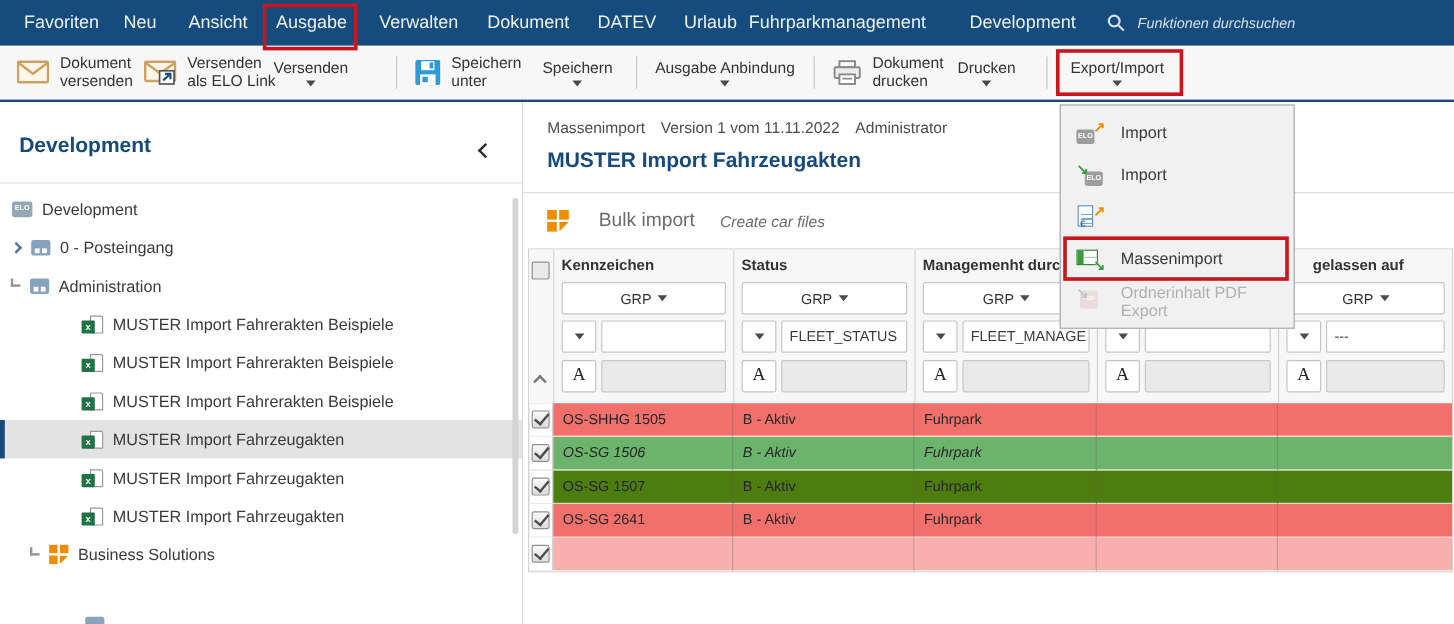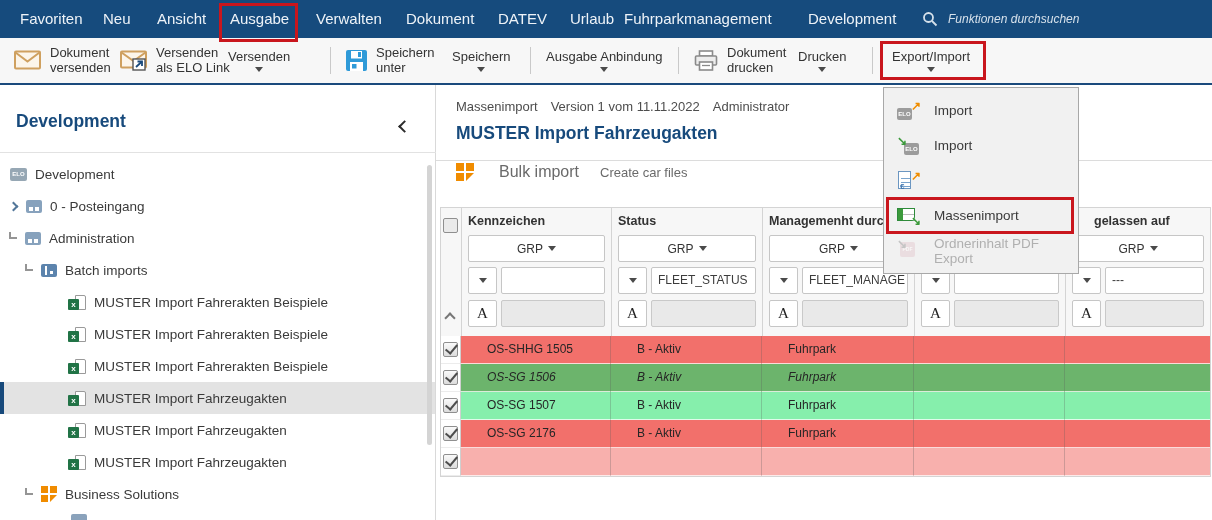--- a/index.html
+++ b/index.html
@@ -52,23 +52,23 @@
   .i-bs .tl { left:0; top:0; } .i-bs .tr { right:0; top:0; } .i-bs .bl { left:0; bottom:0; }
   .i-bs .br { right:0; bottom:0; background:#f08c00; clip-path:polygon(0 0, 100% 0, 0 100%); }
   .sb-scroll { position:absolute; left:427px; top:80px; width:5px; height:280px; background:#d4d4d4; border-radius:3px; }
   .partial-icon { position:absolute; left:71px; top:429px; width:16px; height:12px; background:#8aa2bb; border-radius:2px; }
 
   
   .main { position:absolute; left:436px; top:85px; width:776px; height:435px; background:#fff; }
   .meta { position:absolute; left:20px; top:14px; font-size:13px; color:#4d4d4d; display:flex; gap:13px; }
   .doc-title { position:absolute; left:20px; top:38px; font-size:17.5px; font-weight:bold; color:#174a7c; }
   .m-divider { position:absolute; left:0; top:75px; width:776px; height:1px; background:#dcdcdc; }
-  .views { position:absolute; left:20px; top:76px; height:22px; display:flex; align-items:center; }
+  .views { position:absolute; left:20px; top:88px; height:22px; display:flex; align-items:center; }
   .view-main { margin-left:17px; font-size:16px; color:#6a6a6a; }
-  .view-sec { margin-left:21px; font-size:13px; color:#6a6a6a; }
+  .view-sec { margin-left:21px; font-size:13px; color:#6a6a6a;font-style:italic; }
 
   
   .gtable { position:absolute; left:4px; top:122px; width:771px; border:1px solid #d4d4d4; }
   .ghead { display:grid; grid-template-columns:20px 150px 151px 152px 151px 145px; height:128px; background:#f7f7f7; }
   .hcell { border-left:1px solid #d4d4d4; overflow:hidden; position:relative; }
   .hcell:first-child { border-left:none; }
   .hname { margin:6px 2px 0 6px; height:17px; font-size:12.5px; font-weight:bold; color:#333; white-space:nowrap; overflow:hidden; }
   .hname.offset { padding-left:22px; }
   .grp { margin:4px 6px 0; height:27px; background:#fff; border:1px solid #c6c6c6; border-radius:2px;
          display:flex; align-items:center; justify-content:center; gap:5px; font-size:12px; color:#333; width:calc(100% - 12px); cursor:pointer; }
@@ -81,21 +81,21 @@
   .gbox { flex:1; background:#e9e9e9; border:1px solid #c9c9c9; border-radius:2px; }
   .hctrl .cb { position:absolute; left:2px; top:10px; }
   .chev-up { position:absolute; left:5px; bottom:14px; width:8px; height:8px; border-top:2px solid #777; border-left:2px solid #777; transform:rotate(45deg); }
   .cb { width:15px; height:15px; background:linear-gradient(#fafafa,#dcdcdc); border:1px solid #8f8f8f; border-radius:2px; position:relative; display:inline-block; }
   .cb.unchecked { background:#eaeaea; }
   .cb.checked::after { content:""; position:absolute; left:4px; top:-1px; width:5px; height:10px;
                        border-right:2px solid #4d4d4d; border-bottom:2px solid #4d4d4d; transform:rotate(40deg); }
   .trow { display:grid; grid-template-columns:20px 150px 151px 152px 151px 145px; height:28px; }
   .tcb { background:#fff; border-right:1px solid #cfcfcf; border-bottom:1px solid #ececec; display:flex; align-items:center; justify-content:center; }
   .tc { border-right:1px solid rgba(90,90,90,0.28); border-bottom:1px solid rgba(255,255,255,0.75);
-        font-size:12px; color:#262626; line-height:27px; padding-left:26px; white-space:nowrap; overflow:hidden; }
+        font-size:12px; color:#262626; line-height:27px; padding-left:8px; white-space:nowrap; overflow:hidden; }
   .tc:last-child { border-right:none; }
 
   
   .ddmenu { position:absolute; left:883px; top:87px; width:196px; background:#f1f1f1; border:1px solid #a8a8a8;
             padding:5px 0; z-index:60; }
   .dd-item { height:35px; display:flex; align-items:center; padding-left:13px; gap:13px; font-size:13.5px; color:#3a3a3a; position:relative; cursor:pointer; }
   .dd-item.disabled { color:#b0b0b0; cursor:default; }
   .dd-item.disabled .mi { opacity:.5; filter:grayscale(40%); }
   .mi { width:24px; height:21px; position:relative; flex:none; }
   .elo-box { position:absolute; width:15px; height:12px; background:#9c9c9c; border-radius:2px; color:#fff;
@@ -216,25 +216,20 @@
     <div class="trowi lvl1">
       <span class="m-col"></span>
       <span class="ti i-cab"></span>
       <span>0 - Posteingang</span>
     </div>
     <div class="trowi lvl1">
       <span class="m-exp"></span>
       <span class="ti i-cab"></span>
       <span>Administration</span>
     </div>
-    <div class="trowi lvl2">
-      <span class="m-exp"></span>
-      <span class="ti i-reg"></span>
-      <span>Batch imports</span>
-    </div>
     <div class="trowi lvl3">
       <span class="ti i-xls">
           <span class="page"></span>
           <span class="sq">x</span>
         </span>
       <span>MUSTER Import Fahrerakten Beispiele</span>
     </div>
     <div class="trowi lvl3">
       <span class="ti i-xls">
           <span class="page"></span>
@@ -410,35 +405,35 @@
     <div class="trow" style="background: rgb(108, 180, 108); font-style: italic;">
       <div class="tcb">
           <span class="cb checked"></span>
         </div>
       <div class="tc">OS-SG 1506</div>
       <div class="tc">B - Aktiv</div>
       <div class="tc">Fuhrpark</div>
       <div class="tc"></div>
       <div class="tc"></div>
     </div>
-    <div class="trow" style="background: #86efac;">
+    <div class="trow" style="background: #4d7c0f;">
       <div class="tcb">
           <span class="cb checked"></span>
         </div>
       <div class="tc">OS-SG 1507</div>
       <div class="tc">B - Aktiv</div>
       <div class="tc">Fuhrpark</div>
       <div class="tc"></div>
       <div class="tc"></div>
     </div>
     <div class="trow" style="background: rgb(242, 112, 107);">
       <div class="tcb">
           <span class="cb checked"></span>
         </div>
-      <div class="tc">OS-SG 2176</div>
+      <div class="tc">OS-SG 2641</div>
       <div class="tc">B - Aktiv</div>
       <div class="tc">Fuhrpark</div>
       <div class="tc"></div>
       <div class="tc"></div>
     </div>
     <div class="trow" style="background: rgb(248, 176, 173);">
       <div class="tcb">
           <span class="cb checked"></span>
         </div>
       <div class="tc"></div>

